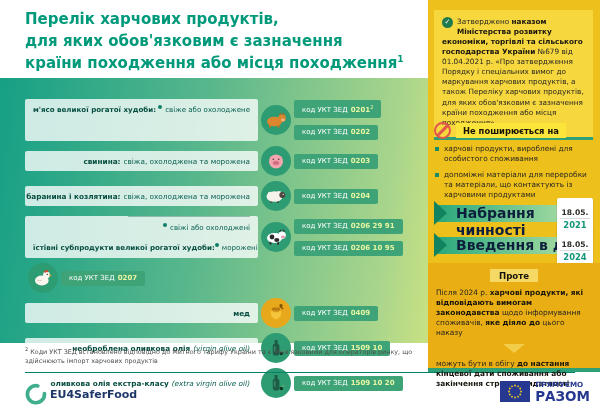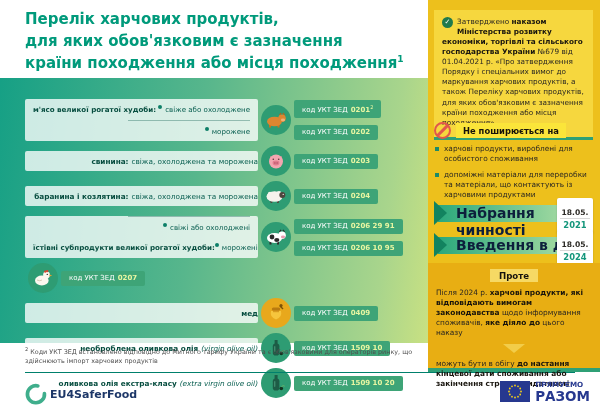--- a/index.html
+++ b/index.html
@@ -10,21 +10,21 @@
          color:#009a7b;line-height:1.45;}
   .title sup{font-size:9px;}
   
   .panel{position:absolute;left:0;top:78px;width:428px;height:265px;box-sizing:border-box;
          padding:21px 0 0 25px;
          background:linear-gradient(97deg,#16a085 0%,#57b68c 45%,#a9d58c 88%,#c9e182 100%);}
   .rows{display:flex;flex-direction:column;gap:5px;}
   .row{display:flex;align-items:center;}
   .rbox{width:233px;box-sizing:border-box;background:rgba(255,255,255,0.78);border-radius:2px;
         color:#0b6052;font-size:7.3px;white-space:nowrap;}
-  .rbox.single{height:20px;display:flex;align-items:center;justify-content:flex-end;padding-right:0;}
+  .rbox.single{height:20px;display:flex;align-items:center;justify-content:flex-end;padding-right:8px;}
   .rbox.double{height:42px;padding:0 8px;}
   .dline{height:21px;display:flex;align-items:center;justify-content:space-between;font-size:7.1px;}
   .dline.d2{height:20px;justify-content:flex-end;border-top:1px solid rgba(10,90,75,0.35);margin-left:95px;}
   .rlabel{font-weight:bold;color:#064d3f;}
   .rtext{margin-left:3px;}
   .rlatin{margin-left:3px;font-style:italic;}
   .ditem{display:flex;}
   .dot{width:4px;height:4px;border-radius:50%;background:#0d7f68;display:inline-block;margin-right:3px;}
   .ricon{flex:0 0 36px;display:flex;justify-content:center;align-items:center;}
   .rcodes{display:flex;flex-direction:column;gap:7px;}
@@ -96,26 +96,20 @@
 
       <div class="row">
         <div class="rbox double">
           <div class="dline d1">
             <b class="rlabel">м'ясо великої рогатої худоби:</b>
             <span class="ditem">
                 <span class="dot"></span>
                 <span>свіже або охолоджене</span>
               </span>
           </div>
-          <div class="dline d2">
-            <span class="ditem">
-                <span class="dot"></span>
-                <span>морожене</span>
-              </span>
-          </div>
         </div>
         <div class="ricon">
           <svg width="30" height="30" viewBox="0 0 30 30">
               <circle cx="15" cy="15" r="15" fill="#2e9c73"></circle>
               <rect x="8" y="18" width="2" height="4.5" fill="#c8701f"></rect>
               <rect x="16.5" y="18" width="2" height="4.5" fill="#c8701f"></rect>
               <ellipse cx="13.5" cy="16.5" rx="7.5" ry="4.8" fill="#dd8630"></ellipse>
               <path d="M18.5 10.2 l1.6 -2 M23.5 10.2 l-1.6 -2" stroke="#b5601a" stroke-width="1.2"></path>
               <circle cx="21" cy="13.2" r="3.8" fill="#dd8630"></circle>
               <ellipse cx="22" cy="15" rx="2.1" ry="1.4" fill="#f0b27a"></ellipse>

